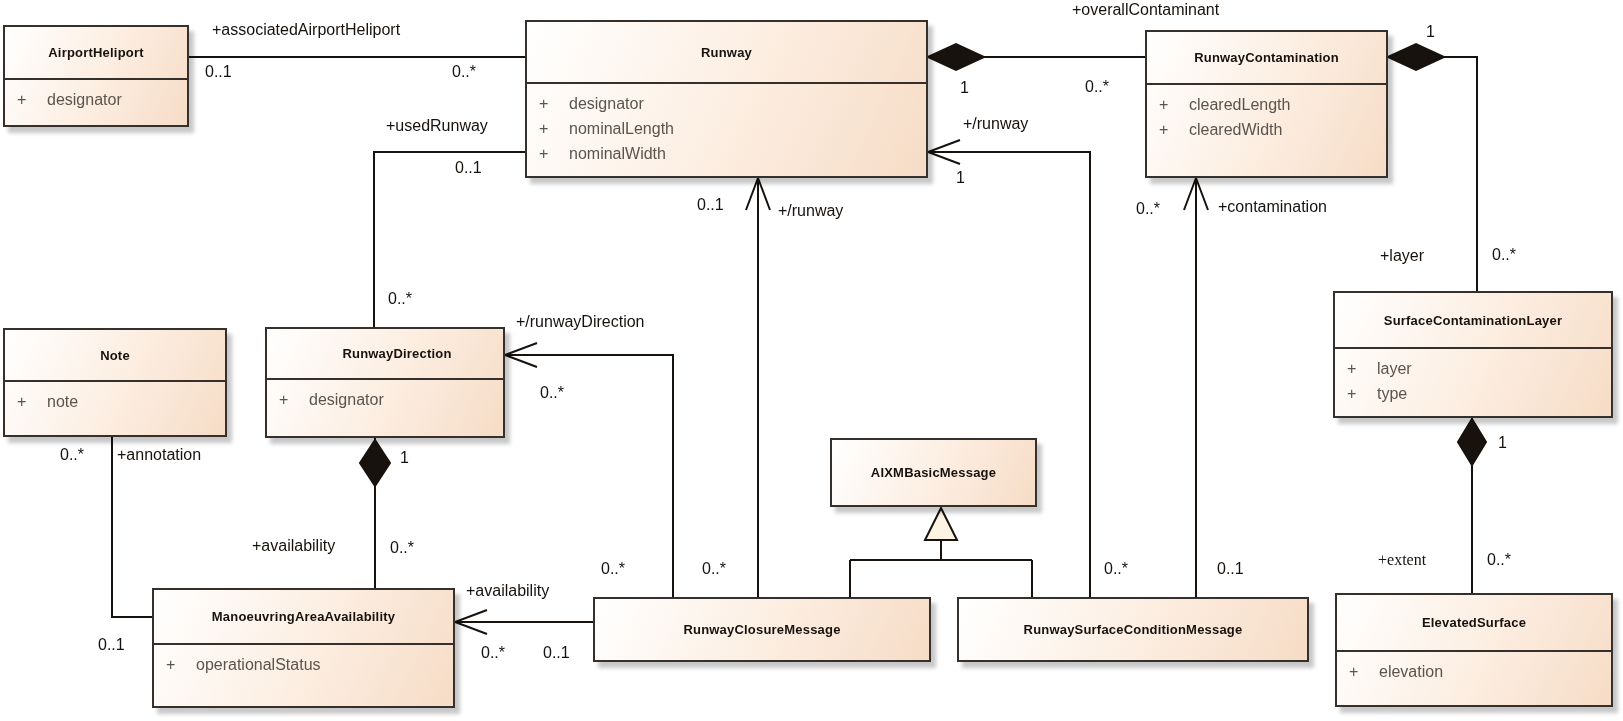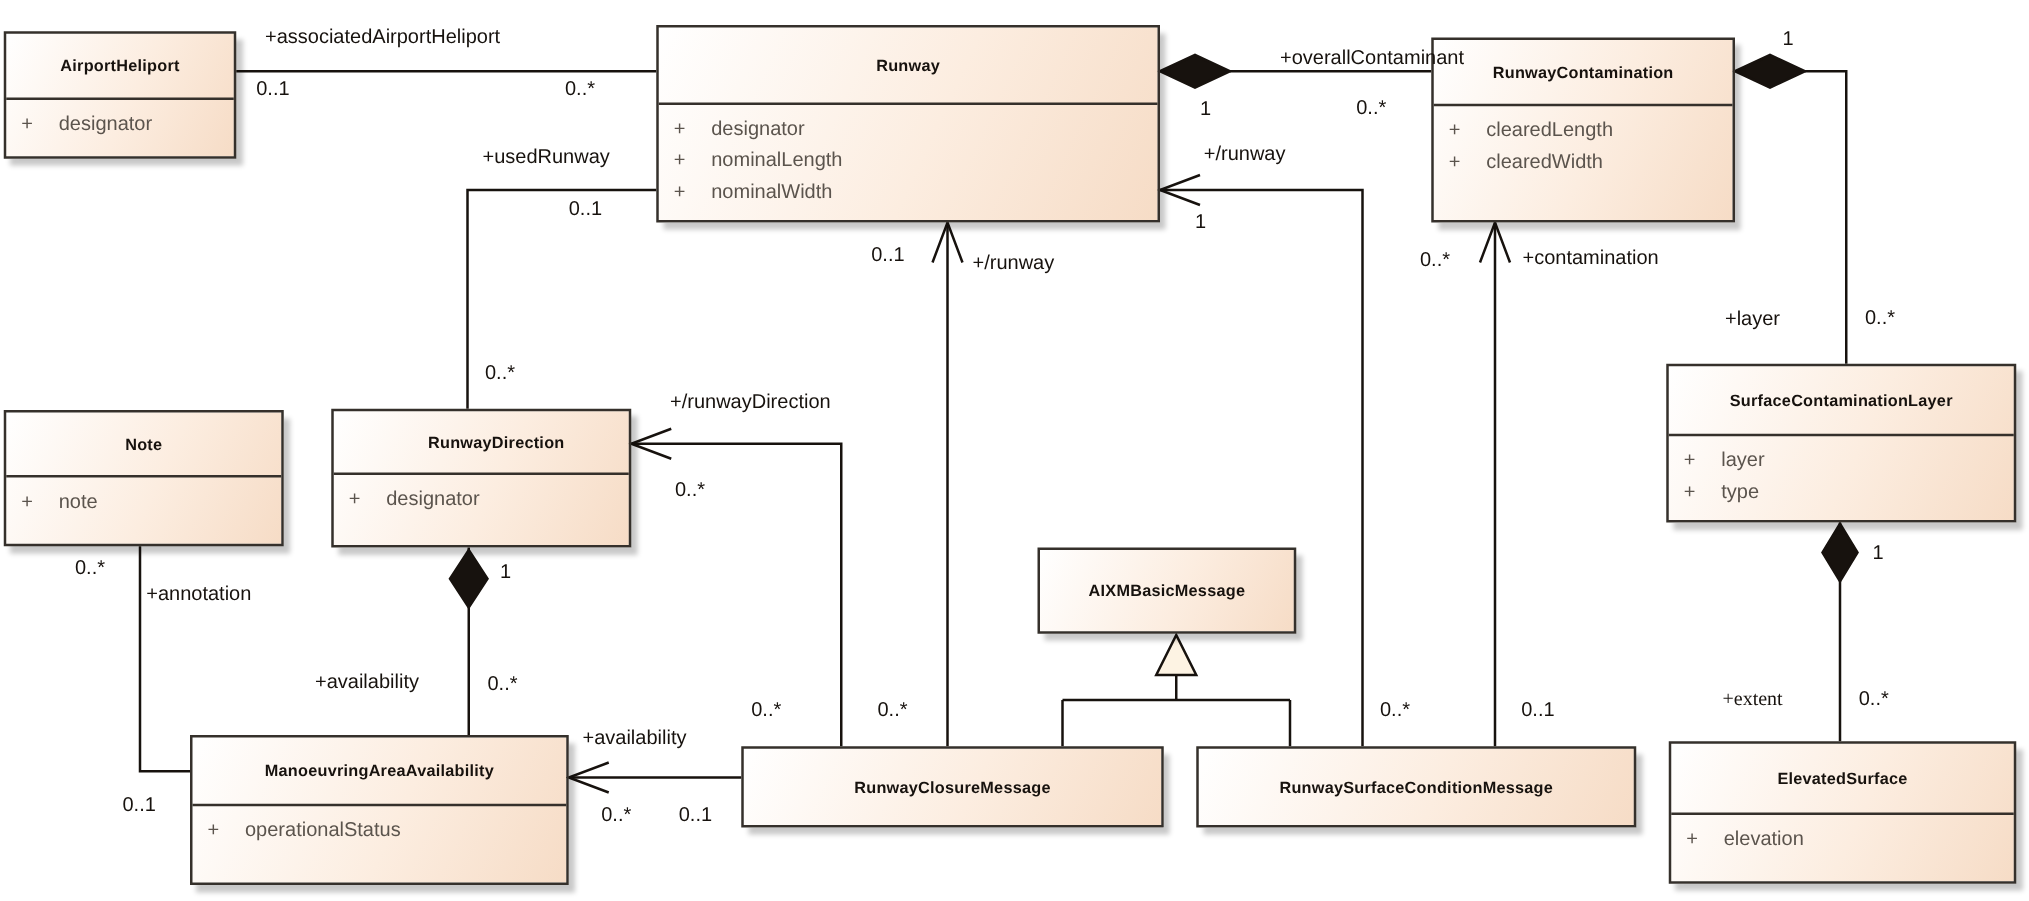--- a/index.html
+++ b/index.html
@@ -206,46 +206,46 @@
   </div>
 
   <div class="lbl" style="left:212px;top:21px;">+associatedAirportHeliport</div>
   <div class="lbl" style="left:205px;top:63px;">0..1</div>
   <div class="lbl" style="left:452px;top:63px;">0..*</div>
 
   <div class="lbl" style="left:386px;top:117px;">+usedRunway</div>
   <div class="lbl" style="left:455px;top:159px;">0..1</div>
   <div class="lbl" style="left:388px;top:290px;">0..*</div>
 
-  <div class="lbl" style="left:1024px;top:1px;margin-top:37px;">+overallContaminant</div>
+  <div class="lbl" style="left:1072px;top:1px;">+overallContaminant</div>
   <div class="lbl" style="left:960px;top:79px;">1</div>
   <div class="lbl" style="left:1085px;top:78px;">0..*</div>
 
   <div class="lbl" style="left:1426px;top:23px;">1</div>
   <div class="lbl" style="left:1380px;top:247px;">+layer</div>
   <div class="lbl" style="left:1492px;top:246px;">0..*</div>
 
   <div class="lbl" style="left:697px;top:196px;">0..1</div>
   <div class="lbl" style="left:778px;top:202px;">+/runway</div>
   <div class="lbl" style="left:702px;top:560px;">0..*</div>
 
-  <div class="lbl" style="left:516px;top:313px;margin-left:20px;">+/runwayDirection</div>
+  <div class="lbl" style="left:516px;top:313px;">+/runwayDirection</div>
   <div class="lbl" style="left:540px;top:384px;">0..*</div>
   <div class="lbl" style="left:601px;top:560px;">0..*</div>
 
   <div class="lbl" style="left:963px;top:115px;">+/runway</div>
   <div class="lbl" style="left:956px;top:169px;">1</div>
   <div class="lbl" style="left:1104px;top:560px;">0..*</div>
 
   <div class="lbl" style="left:1136px;top:200px;">0..*</div>
   <div class="lbl" style="left:1218px;top:198px;">+contamination</div>
   <div class="lbl" style="left:1217px;top:560px;">0..1</div>
 
   <div class="lbl" style="left:60px;top:446px;">0..*</div>
-  <div class="lbl" style="left:117px;top:446px;margin-top:21px;">+annotation</div>
+  <div class="lbl" style="left:117px;top:446px;">+annotation</div>
   <div class="lbl" style="left:98px;top:636px;">0..1</div>
 
   <div class="lbl" style="left:400px;top:449px;">1</div>
   <div class="lbl" style="left:252px;top:537px;">+availability</div>
   <div class="lbl" style="left:390px;top:539px;">0..*</div>
 
   <div class="lbl" style="left:466px;top:582px;">+availability</div>
   <div class="lbl" style="left:481px;top:644px;">0..*</div>
   <div class="lbl" style="left:543px;top:644px;">0..1</div>
 

